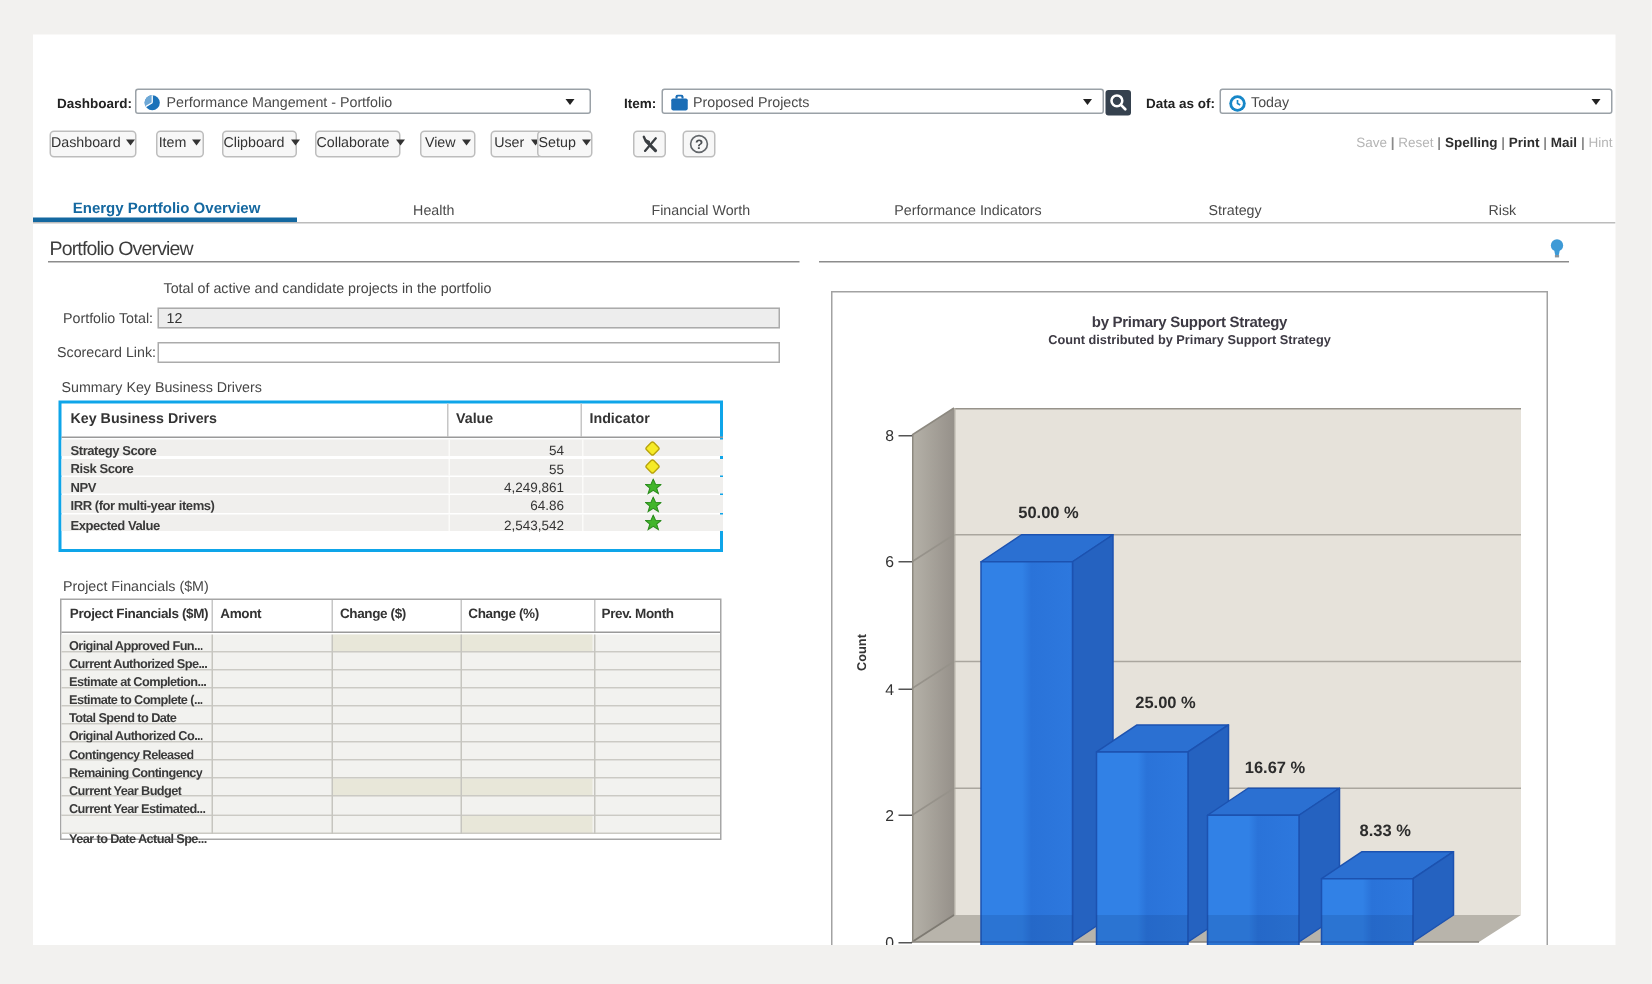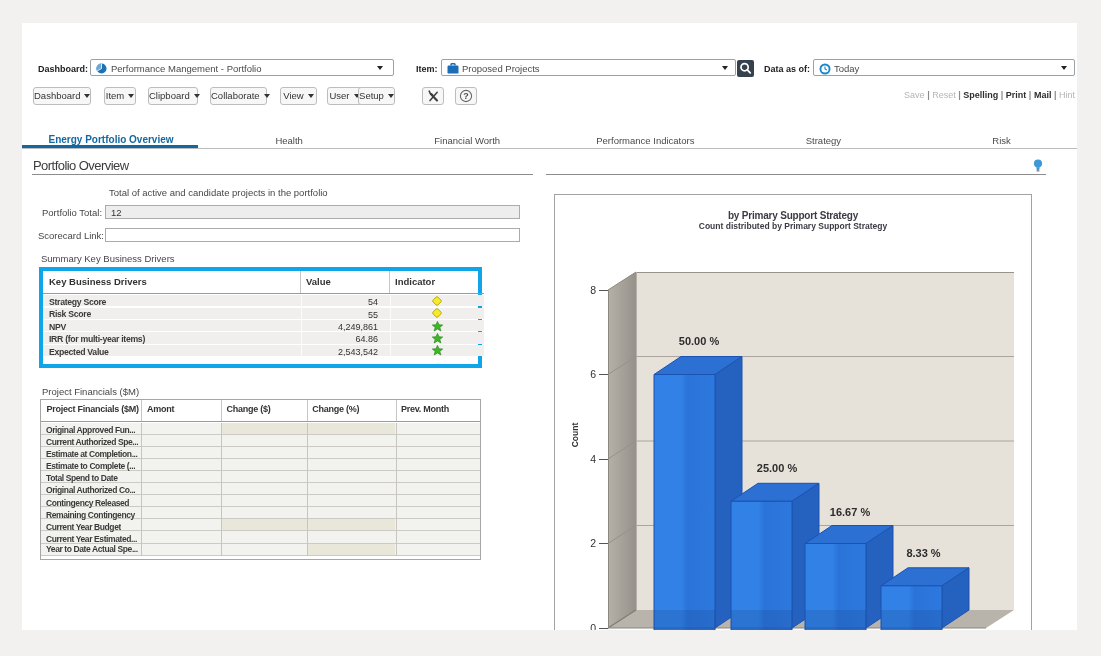--- a/index.html
+++ b/index.html
@@ -115,21 +115,21 @@
 
   <div class="h1">Portfolio Overview</div>
   <div class="hr1"></div>
   <div class="smalltxt" style="left:87px; top:164px;">Total of active and candidate projects in the portfolio</div>
   <div class="smalltxt" style="left:20px; top:184px;">Portfolio Total:</div>
   <div class="inputbox" style="top:182px; background:#ededed;">12</div>
   <div class="smalltxt" style="left:16px; top:207px;">Scorecard Link:</div>
   <div class="inputbox" style="top:205px;"></div>
   <div class="smalltxt" style="left:19px; top:230px;">Summary Key Business Drivers</div>
 
-  <div class="abs" style="left:17px; top:244px; width:443px; height:101px; border:4px solid #0ea5e9; background:#fff;">
+  <div class="abs" style="left:17px; top:244px; width:443px; height:101px; border:2px solid #0ea5e9; background:#fff;">
   <div class="abs" style="left:257px; top:0; width:1px; height:22px; background:#c6c6c6;"></div>
   <div class="abs" style="left:346px; top:0; width:1px; height:22px; background:#c6c6c6;"></div>
   <div class="abs" style="left:0; top:22px; width:441px; height:1px; background:#9a9a9a;"></div>
   <div class="abs thh" style="left:6px; top:4.5px;">Key Business Drivers</div>
   <div class="abs thh" style="left:263px; top:4.5px;">Value</div>
   <div class="abs thh" style="left:352px; top:4.5px;">Indicator</div>
   <div class="abs rowg" style="left:0; top:24.2px; width:441px; height:11.2px;"></div>
   <div class="abs rlb" style="left:6px; top:25.9px;">Strategy Score</div>
   <div class="abs rvl" style="left:258px; top:26.2px; width:77px;">54</div>
   <svg width="10" height="10" viewBox="0 0 10 10" style="position:absolute;left:389px;top:24.8px">
@@ -215,21 +215,21 @@
   <div class="abs rlb t2l" style="left:5px; top:25.20px;">Original Approved Fun...</div>
   <div class="abs rlb t2l" style="left:5px; top:37.25px;">Current Authorized Spe...</div>
   <div class="abs rlb t2l" style="left:5px; top:49.30px;">Estimate at Completion...</div>
   <div class="abs rlb t2l" style="left:5px; top:61.35px;">Estimate to Complete (...</div>
   <div class="abs rlb t2l" style="left:5px; top:73.40px;">Total Spend to Date</div>
   <div class="abs rlb t2l" style="left:5px; top:85.45px;">Original Authorized Co...</div>
   <div class="abs rlb t2l" style="left:5px; top:97.50px;">Contingency Released</div>
   <div class="abs rlb t2l" style="left:5px; top:109.55px;">Remaining Contingency</div>
   <div class="abs rlb t2l" style="left:5px; top:121.60px;">Current Year Budget</div>
   <div class="abs rlb t2l" style="left:5px; top:133.65px;">Current Year Estimated...</div>
-  <div class="abs rlb t2l" style="left:5px; top:144px;">Year to Date Actual Spe...</div>
+  <div class="abs rlb t2l" style="left:5px; top:154px;">Year to Date Actual Spe...</div>
   </div>
 
   <div class="hr2"></div>
   <svg class="abs" style="left:1011px; top:136px;" width="10" height="14" viewBox="0 0 10 14">
     <circle cx="5" cy="4.6" r="4.1" fill="#3e9ad6"></circle>
     <path d="M3.2 8.2 L6.8 8.2 L6.2 11 L3.8 11 Z" fill="#3e9ad6"></path>
     <rect x="3.6" y="11" width="2.8" height="1.6" fill="#8b949b"></rect>
   </svg>
   <div class="chartbox"></div>
   <div class="ctitle">by Primary Support Strategy</div>

